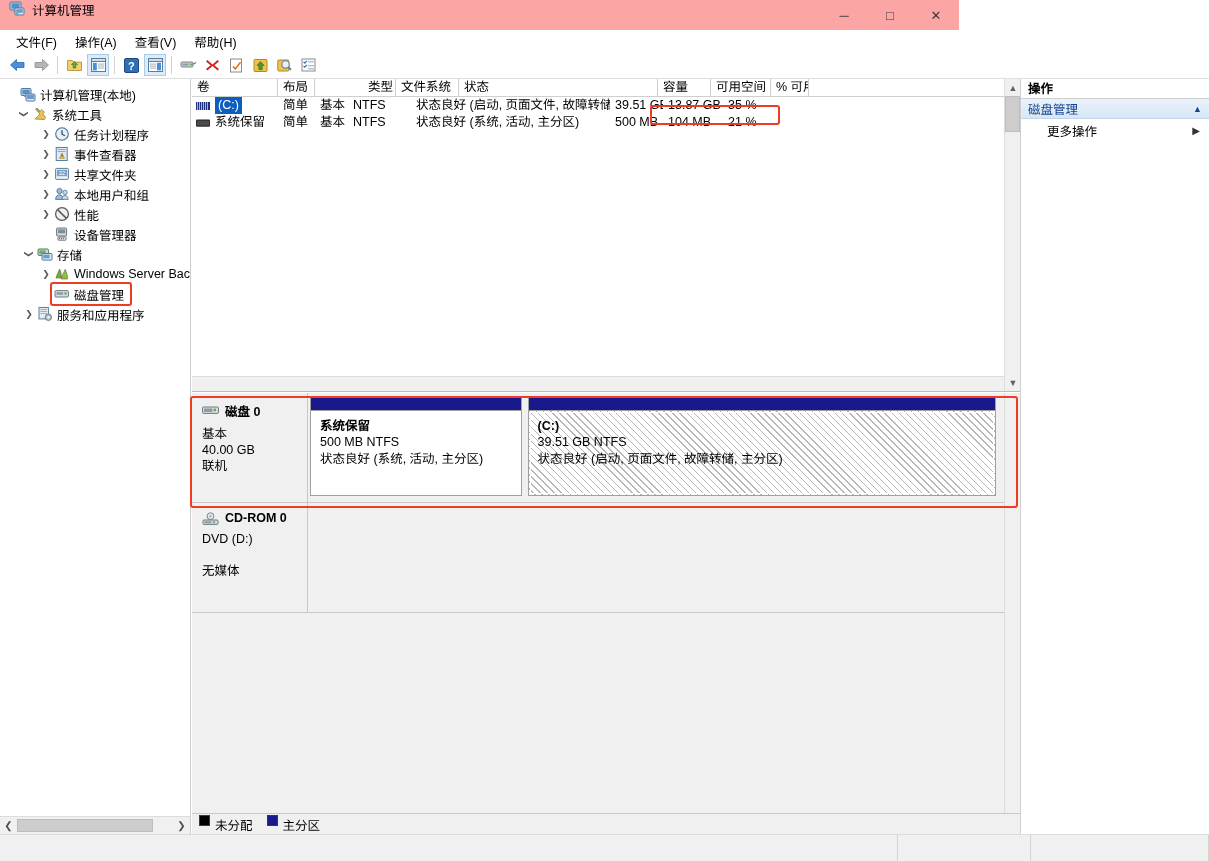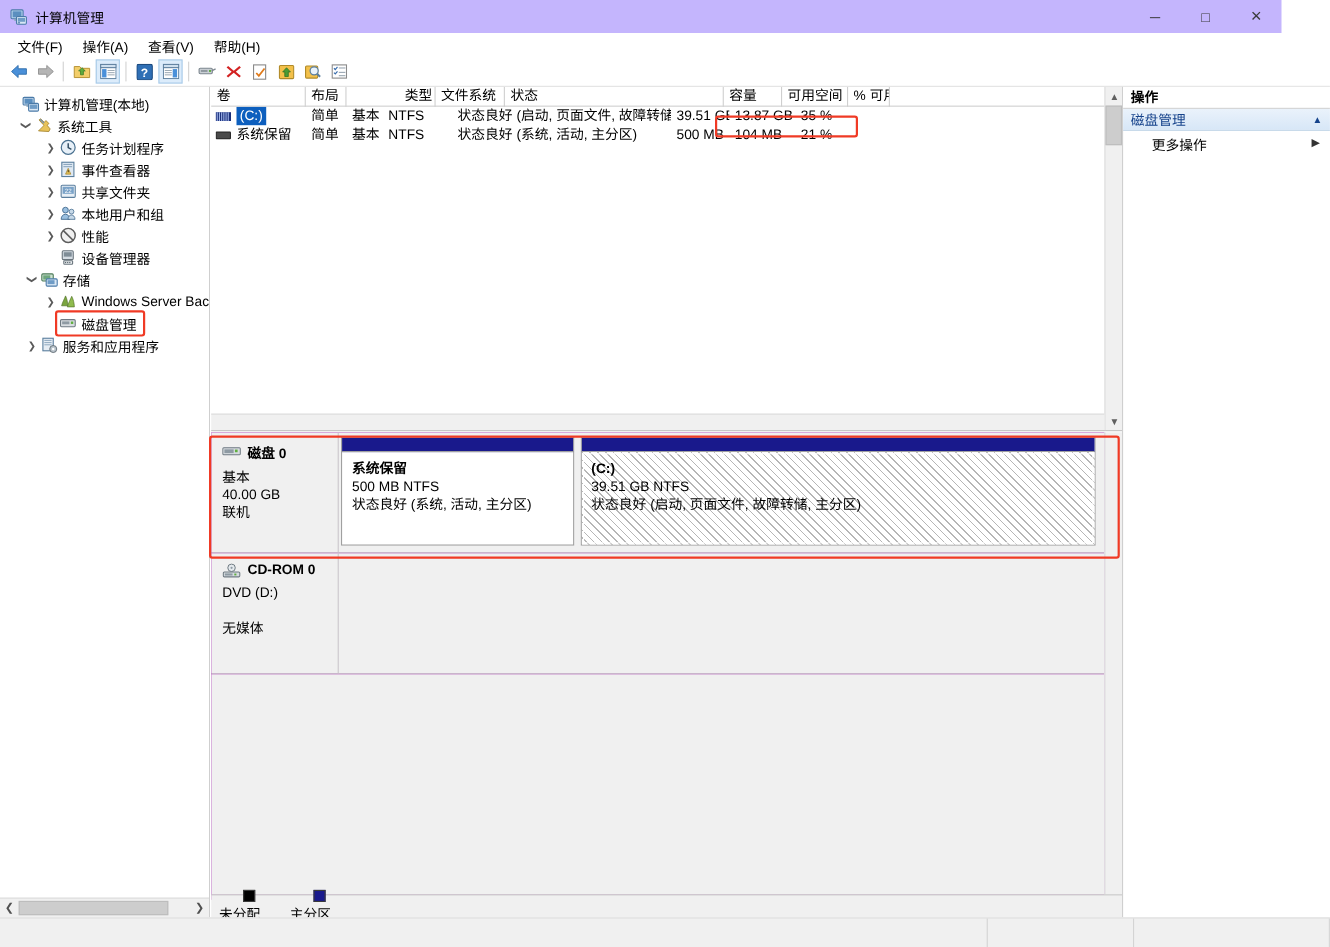--- a/index.html
+++ b/index.html
@@ -9,23 +9,23 @@
     overflow: hidden;
     background: #ffffff;
     font-family: "Liberation Sans", "DejaVu Sans", sans-serif;
     font-size: 12.5px;
     color: #000000;
     -webkit-font-smoothing: antialiased;
   }
 
   
   #titlebar {
-    position: absolute; left: 0; top: 0; width: 1165px; height: 30px;
-    background: #c4b5fd;
-    display: flex; align-items: center;
+    position: absolute; left: 0; top: 0; width: 959px; height: 30px;
+    background: #fca5a5;
+    display: flex; 
   }
   #title-icon {
     width: 16px; height: 16px; margin-left: 9px; margin-right: 7px;
     position: relative; flex: none;
   }
   #title-text { font-size: 12.5px; color: #000; }
   #wincontrols {
     position: absolute; right: 0; top: 0; height: 30px;
     display: flex;
   }
@@ -191,21 +191,21 @@
   #graph-vscroll {
     position: absolute; right: 0; top: 314px; width: 16px; height: 425px;
     background: #f0f0f0; border-left: 1px solid #dcdcdc;
   }
 
   #legendbar {
     position: absolute; left: 1px; bottom: 0px; width: 828px; height: 21px;
     background: #f0f0f0; border-top: 1px solid #c8c8c8;
     display: flex; align-items: center; padding-left: 7px;
   }
-  .lg { display: flex; align-items: flex-end; margin-right: 27px; flex-direction: column; }
+  .lg { display: flex; align-items: flex-start; margin-right: 14px; }
   .lg-sw { width: 11px; height: 11px; border: 1px solid #3a3a3a; margin-right: 5px; }
   .lg-tx { font-size: 12.5px; }
 
   
   #actionpane {
     position: absolute; left: 1020px; top: 0; width: 189px; height: 755px;
     background: #ffffff; border-left: 1px solid #cfcfcf;
   }
   #action-title {
     height: 20px; padding-left: 7px; line-height: 20px;

